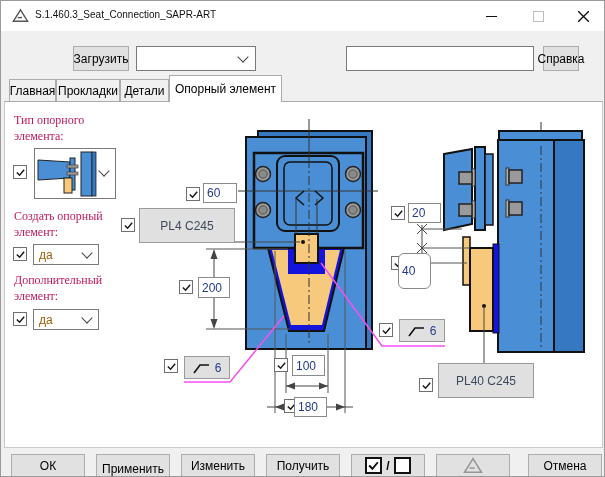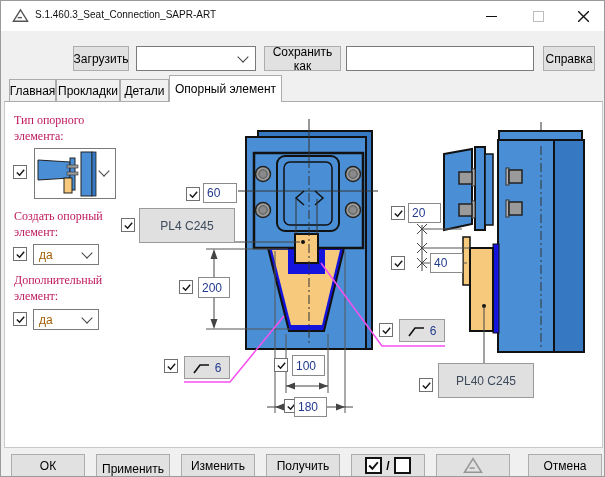--- a/index.html
+++ b/index.html
@@ -56,23 +56,22 @@
         <line x1="10" y1="0" x2="0" y2="10" stroke="#111" stroke-width="1.2"></line>
       </svg>
     </div>
   </div>
 
   <button class="btn" style="left:72px;top:45px;width:56px;height:25px;">Загрузить</button>
   <div class="field combo" style="left:135px;top:45px;width:120px;height:25px;">
     <span></span>
     <span class="chev"></span>
   </div>
-  <button class="btn" style="left:263px;top:45px;width:77px;height:25px;">Сохранить как</button>
   <input class="field" style="left: 345px; top: 45px; width: 188px; height: 25px; padding: 0px 4px;" value="">
-  <button class="btn" style="left:542px;top:45px;width:52px;height:25px;">Справка</button>
+  <button class="btn" style="left:542px;top:45px;width:36px;height:25px;">Справка</button>
 
   <div class="tab" style="left:8px;width:47px;">Главная</div>
   <div class="tab" style="left:55px;width:64px;">Прокладки</div>
   <div class="tab" style="left:119px;width:49px;">Детали</div>
   <div class="tab active" style="left:168px;width:113px;">Опорный элемент</div>
 
   <div class="content"></div>
 
   <svg class="svgdraw" width="605" height="347" viewBox="0 100 605 347">
 
@@ -287,21 +286,21 @@
         <polyline points="2,6 5,9 10,3" fill="none" stroke="#1a1a1a" stroke-width="1.6"></polyline>
       </svg>
   </span>
   <input class="dim" style="left: 407px; top: 202px; width: 33px; height: 20px;" value="20">
 
   <span class="cb" style="left:390px;top:255px;">
     <svg viewBox="0 0 12 12">
         <polyline points="2,6 5,9 10,3" fill="none" stroke="#1a1a1a" stroke-width="1.6"></polyline>
       </svg>
   </span>
-  <input class="dim" style="left: 429px; top: 252px; width: 33px; height: 20px;" value="40">
+  <input class="dim" style="left: 397px; top: 252px; width: 33px; height: 36px; border-radius: 6px;" value="40">
 
   <span class="cb" style="left:378px;top:322px;">
     <svg viewBox="0 0 12 12">
         <polyline points="2,6 5,9 10,3" fill="none" stroke="#1a1a1a" stroke-width="1.6"></polyline>
       </svg>
   </span>
   <button class="weldbtn" style="left:398px;top:318px;width:46px;height:23px;">
     <svg width="17" height="12" viewBox="0 0 17 12">
       <polyline points="1,11 7,3 16,3" fill="none" stroke="#111" stroke-width="1.6"></polyline>
     </svg>

